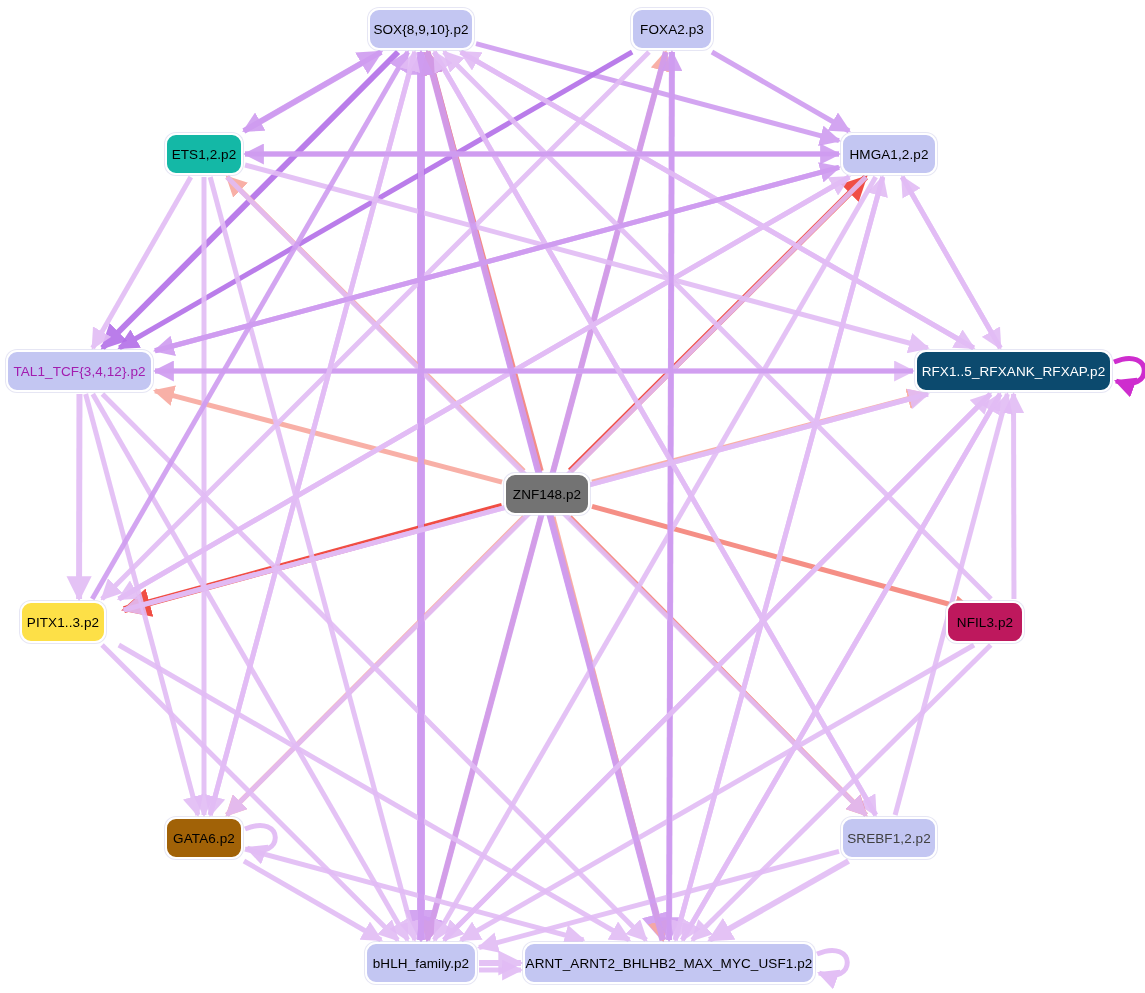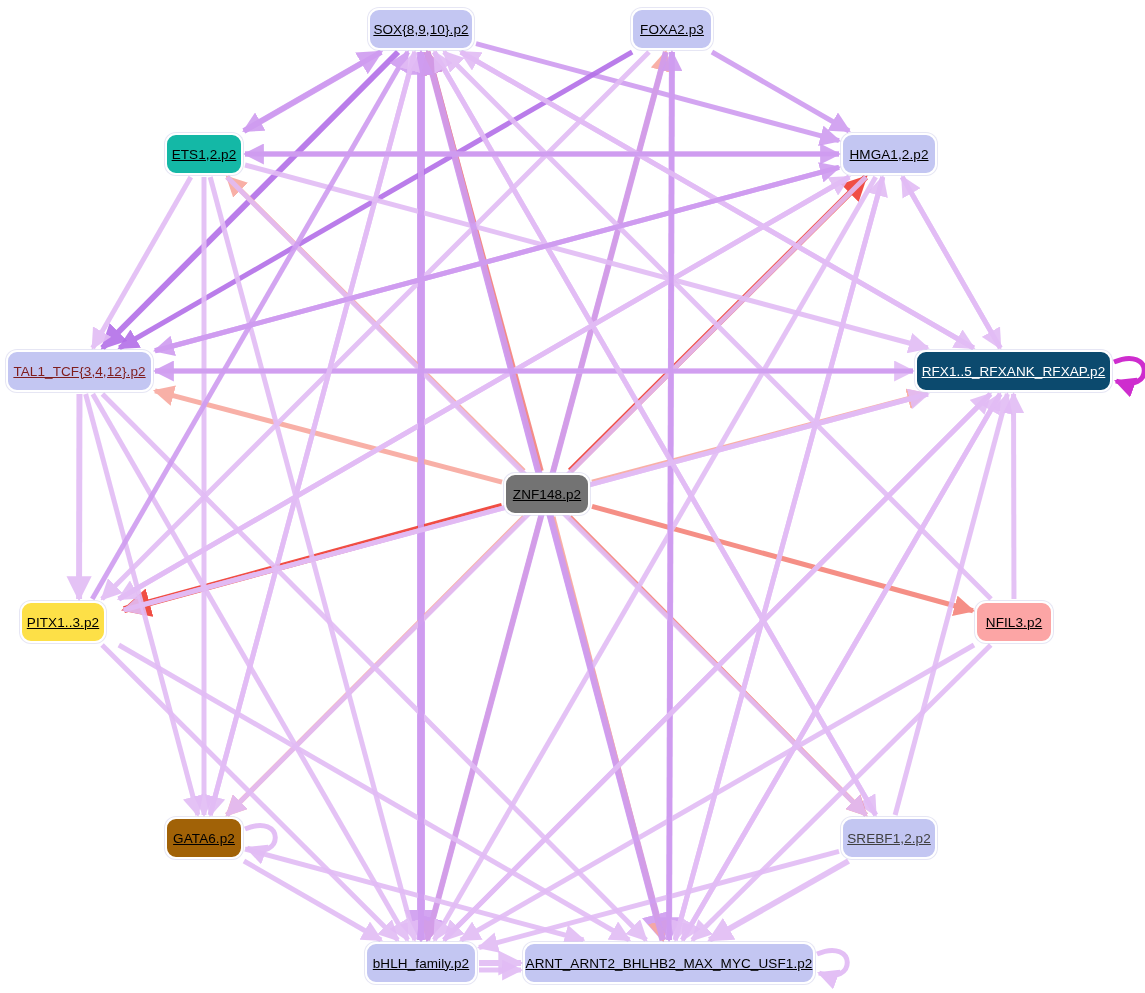--- a/index.html
+++ b/index.html
@@ -27,21 +27,20 @@
     border-radius: 11px;
     border: 2px solid #ffffff;
     display: flex;
     align-items: center;
     justify-content: center;
     font-size: 13.5px;
     letter-spacing: 0.1px;
     color: #000000;
     white-space: nowrap;
     box-shadow: 0 0 0 1px rgba(210,210,235,0.55);
-    text-decoration: underline;
   }
 </style>
 </head>
 <body>
 
 <div id="canvas">
   <svg id="edge-layer" viewBox="0 0 1145 993" xmlns="http://www.w3.org/2000/svg">
       <defs>
         <marker id="arw-cf9cf0" viewBox="0 0 10 10" refX="9" refY="5" markerWidth="4.2" markerHeight="4.2" orient="auto-start-reverse" markerUnits="strokeWidth">
           <path d="M 0 0 L 10 5 L 0 10 z" fill="#cf9cf0"></path>
@@ -150,33 +149,33 @@
       </div>
       <div class="node" style="left: 631px; top: 8px; width: 82px; height: 42px; background: rgb(195, 198, 242); color: rgb(0, 0, 0);">
         <span>FOXA2.p3</span>
       </div>
       <div class="node" style="left: 165px; top: 133px; width: 78px; height: 42px; background: #14b8a6; color: rgb(0, 0, 0);">
         <span>ETS1,2.p2</span>
       </div>
       <div class="node" style="left: 841px; top: 133px; width: 96px; height: 42px; background: rgb(195, 198, 242); color: rgb(0, 0, 0);">
         <span>HMGA1,2.p2</span>
       </div>
-      <div class="node" style="left: 6px; top: 350px; width: 147px; height: 42px; background: rgb(195, 198, 242); color: #7f1d1d;">
+      <div class="node" style="left: 6px; top: 350px; width: 147px; height: 42px; background: rgb(195, 198, 242); color: #a21caf;">
         <span>TAL1_TCF{3,4,12}.p2</span>
       </div>
       <div class="node" style="left: 915px; top: 350px; width: 197px; height: 42px; background: #0c4a6e; color: rgb(255, 255, 255);">
         <span>RFX1..5_RFXANK_RFXAP.p2</span>
       </div>
       <div class="node" style="left: 504px; top: 473px; width: 86px; height: 42px; background: #737373; color: rgb(0, 0, 0);">
         <span>ZNF148.p2</span>
       </div>
       <div class="node" style="left: 20px; top: 601px; width: 86px; height: 42px; background: #fde047; color: rgb(0, 0, 0);">
         <span>PITX1..3.p2</span>
       </div>
-      <div class="node" style="left: 975px; top: 601px; width: 78px; height: 42px; background: #fca5a5; color: rgb(0, 0, 0);">
+      <div class="node" style="left: 946px; top: 601px; width: 78px; height: 42px; background: #be185d; color: rgb(0, 0, 0);">
         <span>NFIL3.p2</span>
       </div>
       <div class="node" style="left: 165px; top: 817px; width: 78px; height: 42px; background: #a16207; color: rgb(0, 0, 0);">
         <span>GATA6.p2</span>
       </div>
       <div class="node" style="left: 841px; top: 817px; width: 96px; height: 42px; background: rgb(195, 198, 242); color: #404040;">
         <span>SREBF1,2.p2</span>
       </div>
       <div class="node" style="left: 365px; top: 942px; width: 112px; height: 42px; background: rgb(195, 198, 242); color: rgb(0, 0, 0);">
         <span>bHLH_family.p2</span>

